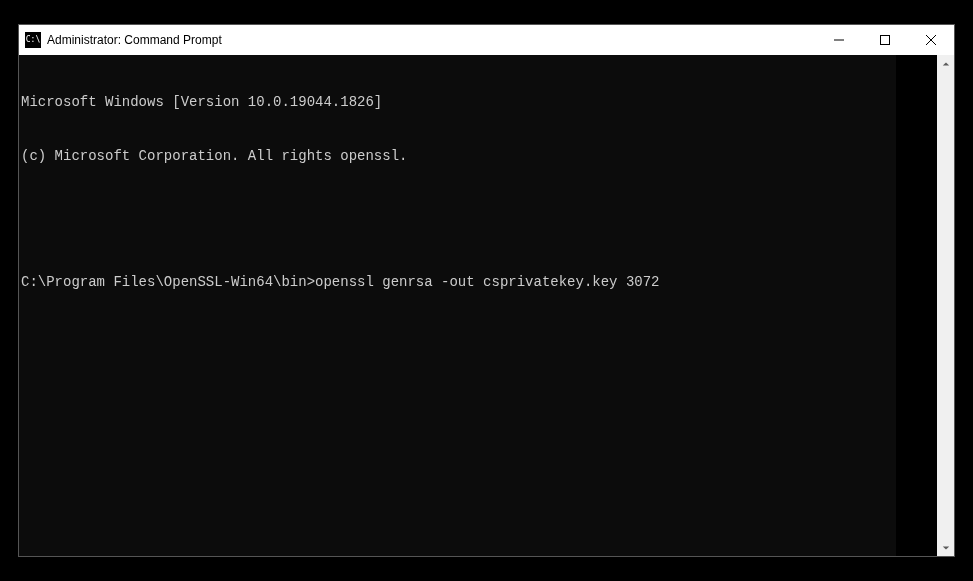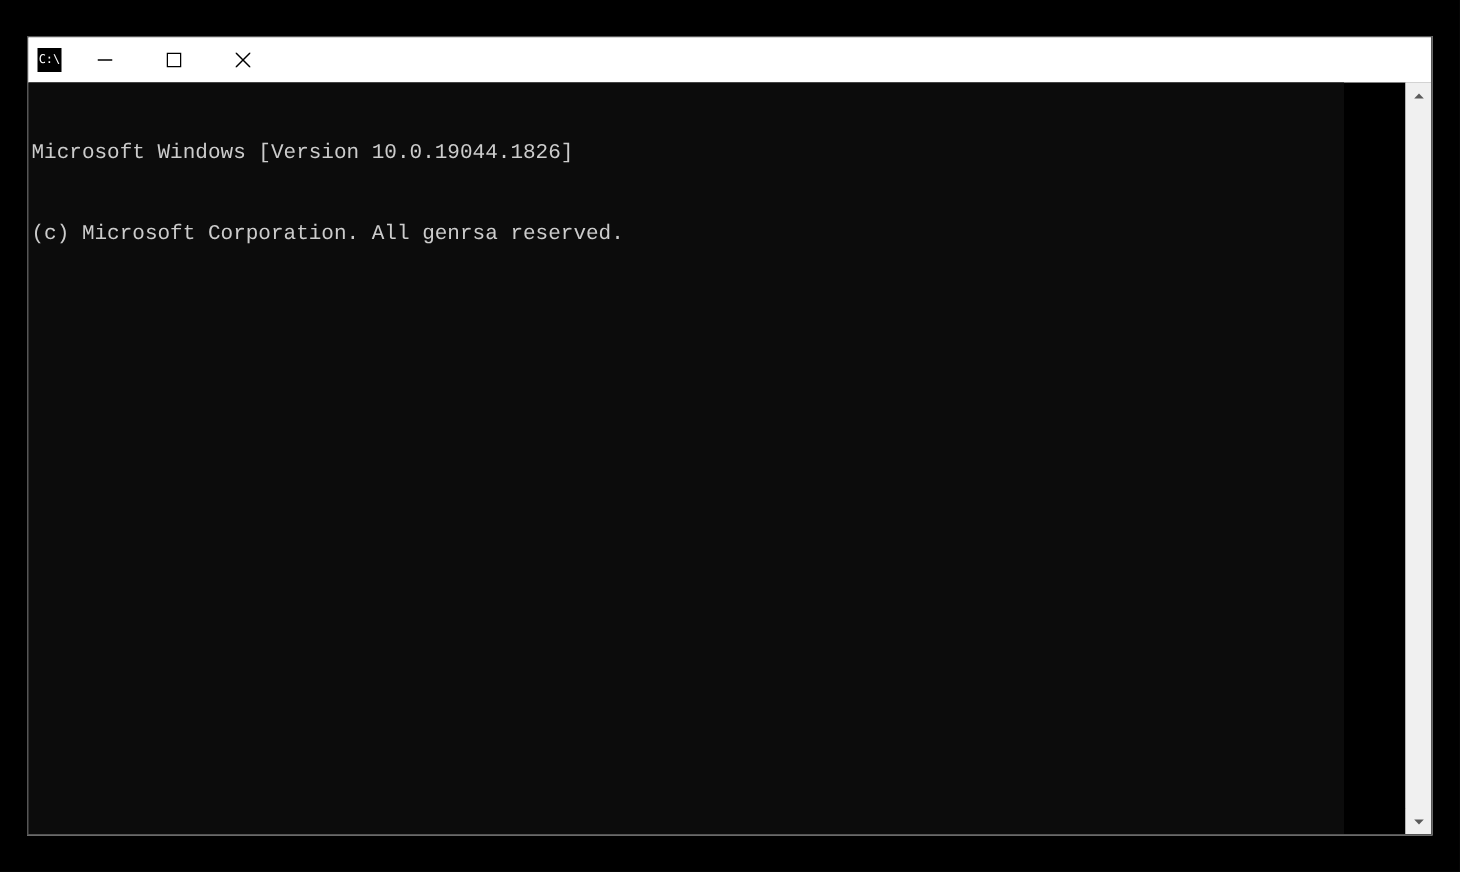--- a/index.html
+++ b/index.html
@@ -118,20 +118,21 @@
     }
   </style>
 </head>
 <body>
 
 <div class="outer-frame">
   <div class="titlebar">
     <div class="titlebar-icon">
       <span class="titlebar-icon-inner">C:\</span>
     </div>
+    <div class="titlebar-text">Administrator: Command Prompt</div>
     <div class="window-controls">
       <div class="win-btn">
         <svg viewBox="0 0 10 10">
             <line x1="0" y1="5" x2="10" y2="5" stroke="currentColor" stroke-width="1"></line>
           </svg>
       </div>
       <div class="win-btn">
         <svg viewBox="0 0 10 10">
             <rect x="0.5" y="0.5" width="9" height="9" fill="none" stroke="currentColor" stroke-width="1"></rect>
           </svg>
@@ -140,23 +141,24 @@
         <svg viewBox="0 0 10 10">
             <line x1="0" y1="0" x2="10" y2="10" stroke="currentColor" stroke-width="1"></line>
             <line x1="10" y1="0" x2="0" y2="10" stroke="currentColor" stroke-width="1"></line>
           </svg>
       </div>
     </div>
   </div>
   <div class="client-area">
     <div class="terminal">
       <span class="line">Microsoft Windows [Version 10.0.19044.1826]</span>
-      <span class="line">(c) Microsoft Corporation. All genrsa reserved.</span>
+      <span class="line">(c) Microsoft Corporation. All rights openssl.</span>
       <span class="line"></span>
       <span class="line"></span>
+      <span class="line">C:\Program Files\OpenSSL-Win64\bin&gt;openssl genrsa -out csprivatekey.key 3072</span>
     </div>
     <div class="scrollbar">
       <div class="scroll-btn">
         <svg viewBox="0 0 10 10">
             <path d="M1 7 L5 3 L9 7 Z"></path>
           </svg>
       </div>
       <div class="scroll-track"></div>
       <div class="scroll-btn">
         <svg viewBox="0 0 10 10">

